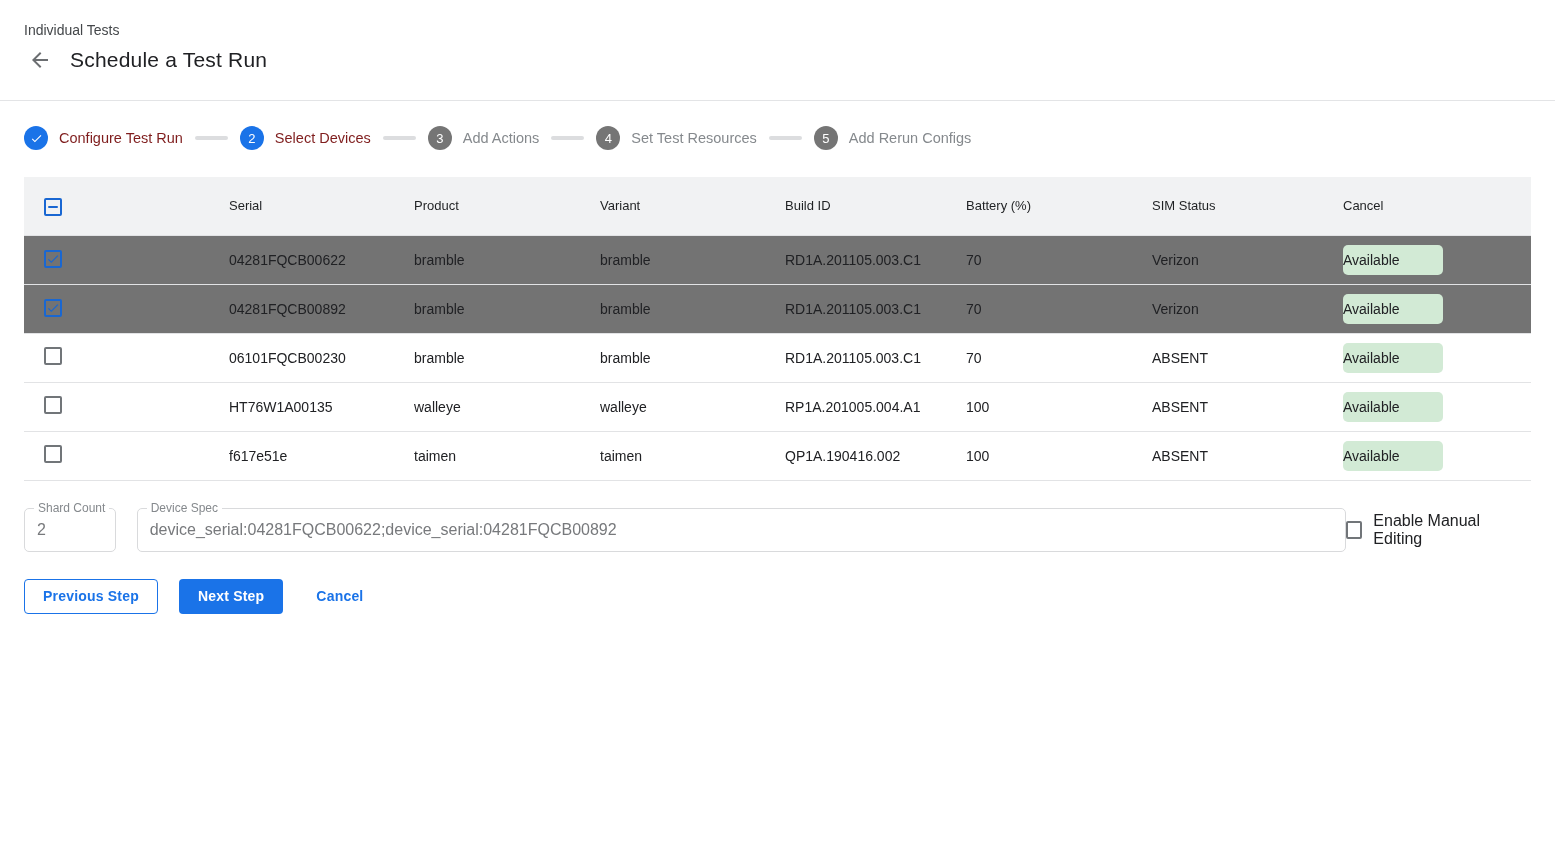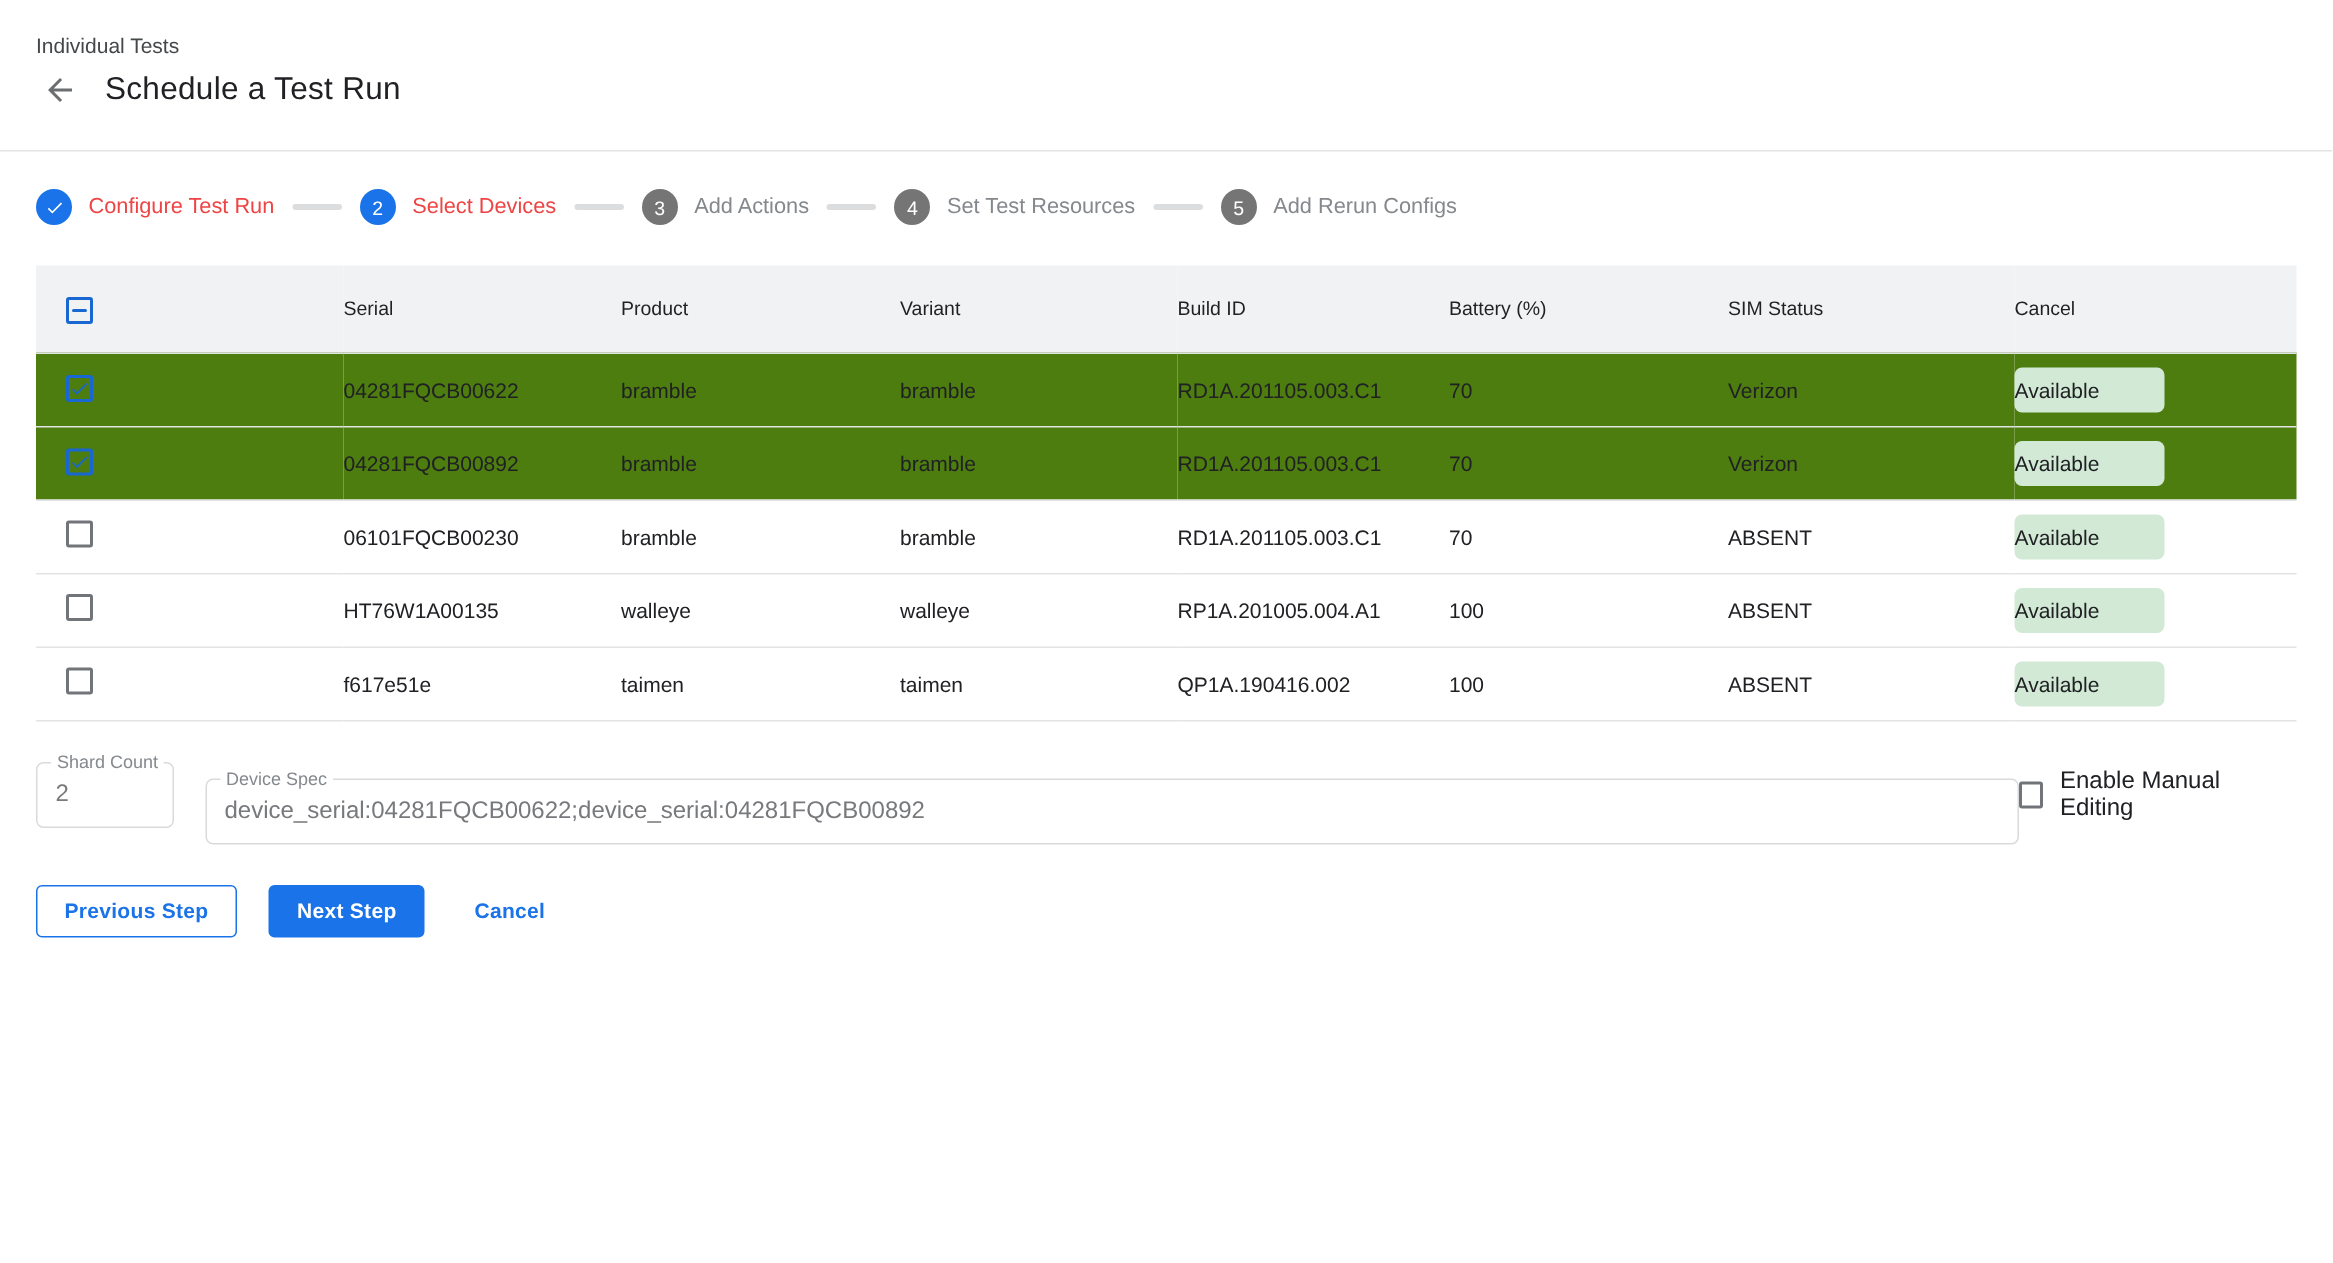--- a/index.html
+++ b/index.html
@@ -16,32 +16,32 @@
 
   
   .stepper { display: flex; align-items: center; margin: 23px 24px 0 24px; height: 28px; }
   .step { display: flex; align-items: center; }
   .step-circle { width: 24px; height: 24px; border-radius: 50%; color: #fff;
     display: inline-flex; align-items: center; justify-content: center;
     font-size: 13px; font-weight: 400; flex: none; }
   .step.completed .step-circle, .step.active .step-circle { background: #1a73e8; }
   .step.inactive .step-circle { background: #757575; }
   .step-label { margin-left: 11px; font-size: 14.5px; }
-  .step.completed .step-label, .step.active .step-label { color: #ef4444; }
+  .step.completed .step-label, .step.active .step-label { color: #7f1d1d; }
   .step.inactive .step-label { color: #85898d; }
   .connector { width: 33px; height: 4px; border-radius: 2px; background: #dcdddf;
     margin: 0 12px; flex: none; }
 
   
   .device-table { margin: 25px 24px 0 24px; width: 1507px; border-collapse: collapse; table-layout: fixed; }
   .device-table thead tr { background: #f1f2f3; height: 58px; }
   .device-table th { font-size: 13px; font-weight: 400; color: #1f2123; text-align: left; }
   .device-table tbody tr { height: 49px; border-top: 1px solid #e2e3e5; }
   .device-table tbody tr:last-child { border-bottom: 1px solid #e2e3e5; }
-  .device-table tbody tr.selected { background: #4d7c0f; padding-left: 32px; }
+  .device-table tbody tr.selected { background: #737373; padding-left: 32px; }
   .device-table td { font-size: 14px; color: #202124; }
   .cb-cell { padding-left: 20px; }
 
   
   .cbx { width: 18px; height: 18px; border-radius: 2px; display: inline-flex;
     align-items: center; justify-content: center; cursor: pointer; background: transparent; }
   .cbx.unchecked { border: 2px solid #717579; }
   .cbx.checked { border: 2px solid #1967d2; }
   .cbx.indeterminate { border: 2px solid #1967d2; }
   .cbx .dash { width: 10px; height: 2px; background: #1967d2; border-radius: 1px; }
@@ -51,21 +51,21 @@
     background: #d2ead5; color: #202124; font-size: 14px; border-radius: 5px; }
 
   
   .form-row { display: flex; align-items: flex-start; margin: 27px 24px 0 24px; }
   .field { position: relative; height: 44px; border: 1px solid #d9dadc; border-radius: 5px; background: #fff; }
   .field-label { position: absolute; top: -7px; left: 9px; background: #fff; padding: 0 4px;
     font-size: 12px; color: #85898d; line-height: 13px; }
   .field-value { font-size: 16px; color: #77797c; line-height: 42px; padding-left: 12px;
     white-space: nowrap; overflow: hidden; }
   .field.shard { width: 101px; }
-  .field.spec { width: 1335px; margin-left: 21px; margin-top: 11px; }
+  .field.spec { width: 1335px; margin-left: 21px; }
   .manual-edit { margin-left: auto; margin-right: 14px; display: flex; align-items: center;
     height: 44px; cursor: pointer; }
   .manual-edit .cbx { margin-right: 11px; }
   .manual-edit-label { font-size: 16px; color: #202124; }
 
   
   .actions { display: flex; align-items: center; margin: 27px 24px 0 24px; }
   .btn { font-family: "Liberation Sans", sans-serif; font-size: 14px; font-weight: 700;
     letter-spacing: .2px; height: 35px; border-radius: 4px; cursor: pointer; background: #fff; }
   .btn.outlined { color: #1a73e8; border: 1px solid #1a73e8; padding: 0 18px; }

